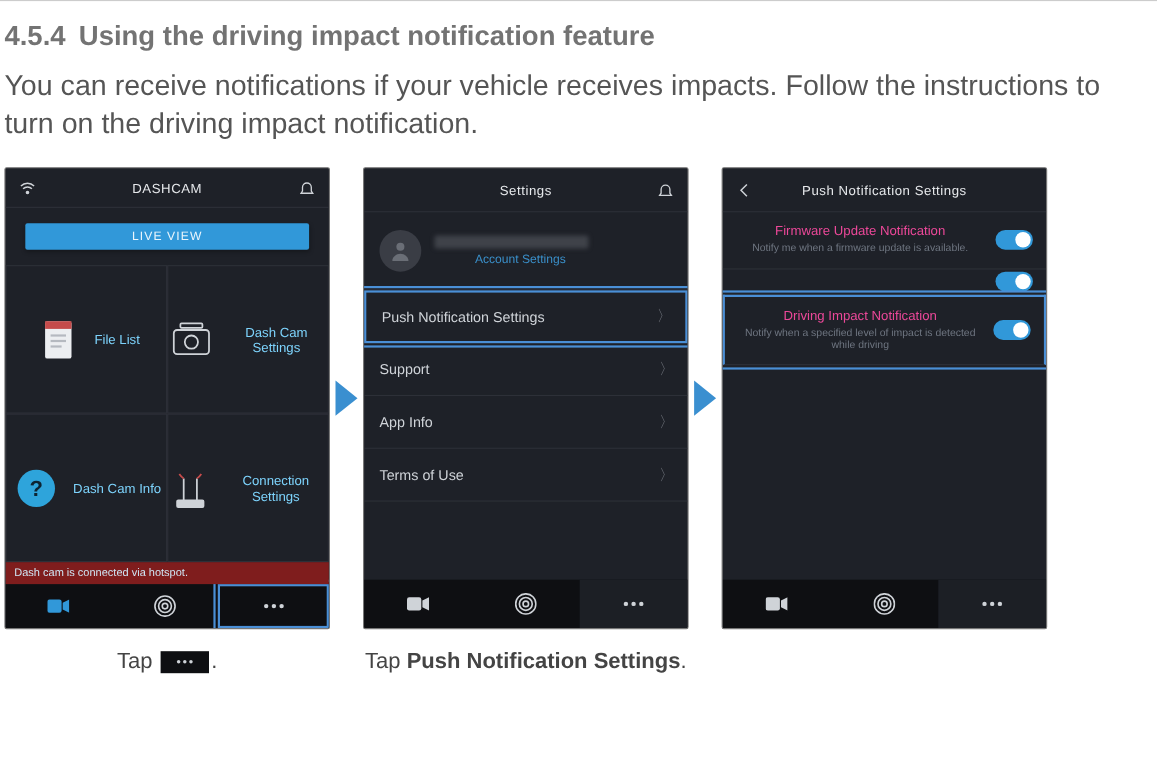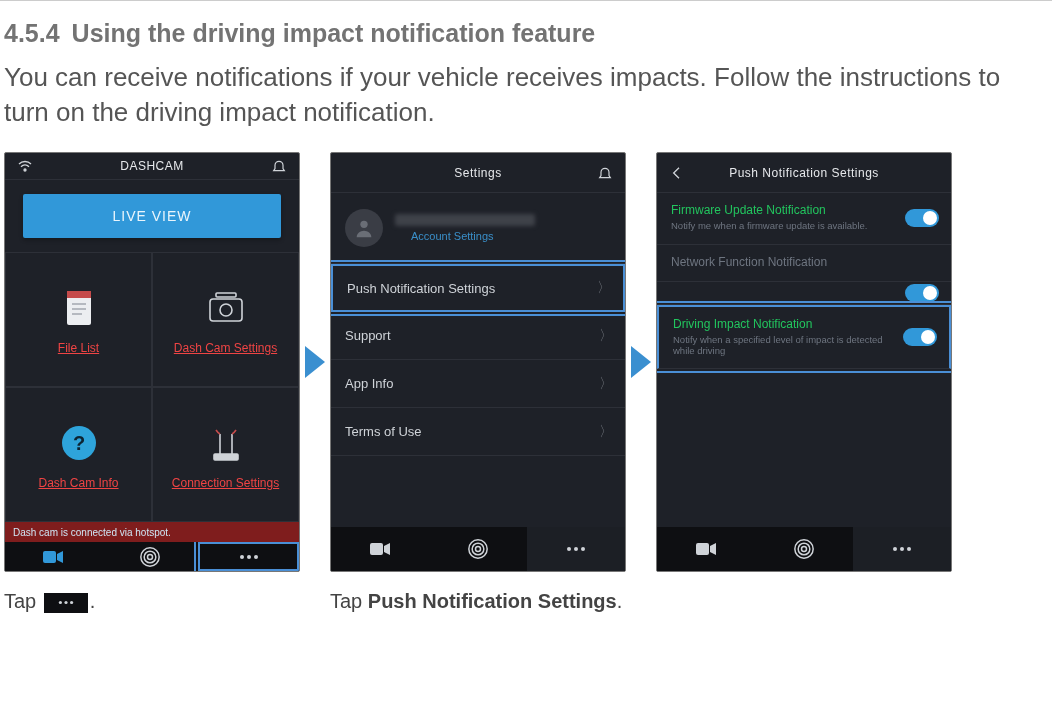--- a/index.html
+++ b/index.html
@@ -25,20 +25,21 @@
     font-family: "Helvetica Neue Condensed", "Arial Narrow", Arial, sans-serif;
     font-stretch: condensed;
     font-size: 26px;
     color: #555;
     margin: 0 0 22px 0;
     line-height: 1.35;
   }
   .row {
     display: flex;
     align-items: flex-start;
+    text-align: center;
   }
   .col { width: 296px; flex-shrink: 0; }
   .arrow-col {
     display: flex;
     align-items: center;
     justify-content: center;
     height: 420px;
     width: 30px;
     flex-shrink: 0;
   }
@@ -73,45 +74,44 @@
     width: 40px;
     display: flex; align-items: center; justify-content: center;
     color: #cfd3d8;
   }
   .titlebar .left-ic { left: 0; }
   .titlebar .right-ic { right: 0; }
   .content { flex: 1 1 auto; position: relative; }
   
   .live-btn {
     margin: 14px 18px;
-    height: 44px;
+    height: 24px;
     background: #3198d9;
     border-radius: 2px;
     display:flex; align-items:center; justify-content:center;
     color: #eaf5fc;
-    font-size: 14px;
+    font-size: 11px;
     letter-spacing: 1px;
     box-shadow: 0 2px 4px rgba(0,0,0,0.3);
   }
   .grid2 {
     display: grid;
     grid-template-columns: 1fr 1fr;
     grid-template-rows: 1fr 1fr;
     height: 270px;
   }
   .gcell {
     border: 0.5px solid #2d3038;
     display: flex;
-    flex-direction: column;
+    flex-direction: row;
     align-items: center;
     justify-content: center;
     gap: 10px;
-    color: #ef4444;
+    color: #7dd3fc;
     font-size: 12px;
-    text-decoration: underline;
   }
   .gcell .icon-wrap {
     width: 46px; height: 46px;
     display:flex; align-items:center; justify-content:center;
   }
   .status-strip {
     height: 20px;
     background: #7f1d1d;
     font-size: 10px;
     color: #cfe6f5;
@@ -173,21 +173,21 @@
     outline-offset: 2px;
   }
   
   .s3-item {
     padding: 10px 14px 12px 14px;
     border-bottom: 1px solid #2d3038;
     display:flex; align-items:center;
     position: relative;
   }
   .s3-item .txt { flex: 1; padding-right: 44px; }
-  .s3-item .ttl { font-size: 12px; color: #22c55e; }
+  .s3-item .ttl { font-size: 12px; color: #ec4899; }
   .s3-item .sub { font-size: 9.5px; color: #6e7580; margin-top: 3px; line-height: 1.2; }
   .toggle {
     position: absolute; right: 12px; top: 50%; transform: translateY(-50%);
     width: 34px; height: 18px;
     background: #3198d9;
     border-radius: 9px;
   }
   .toggle::after {
     content:""; position:absolute; right:2px; top:2px;
     width:14px; height:14px; border-radius:50%;
@@ -418,25 +418,20 @@
       </div>
       <div class="content">
         <div class="s3-item">
           <div class="txt">
             <div class="ttl">Firmware Update Notification</div>
             <div class="sub">Notify me when a firmware update is available.</div>
           </div>
           <div class="toggle"></div>
         </div>
         <div class="s3-item">
-          <div class="txt">
-            <div class="ttl" style="color:#6e7580">Network Function Notification</div>
-          </div>
-        </div>
-        <div class="s3-item">
           <div class="toggle"></div>
         </div>
         <div class="s3-item hl-box">
           <div class="txt">
             <div class="ttl">Driving Impact Notification</div>
             <div class="sub">Notify when a specified level of impact is detected while driving</div>
           </div>
           <div class="toggle"></div>
         </div>
       </div>

